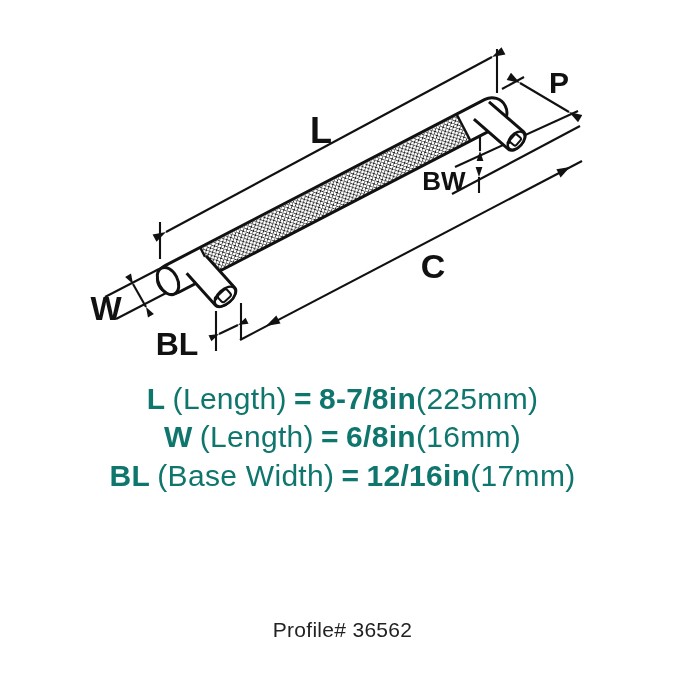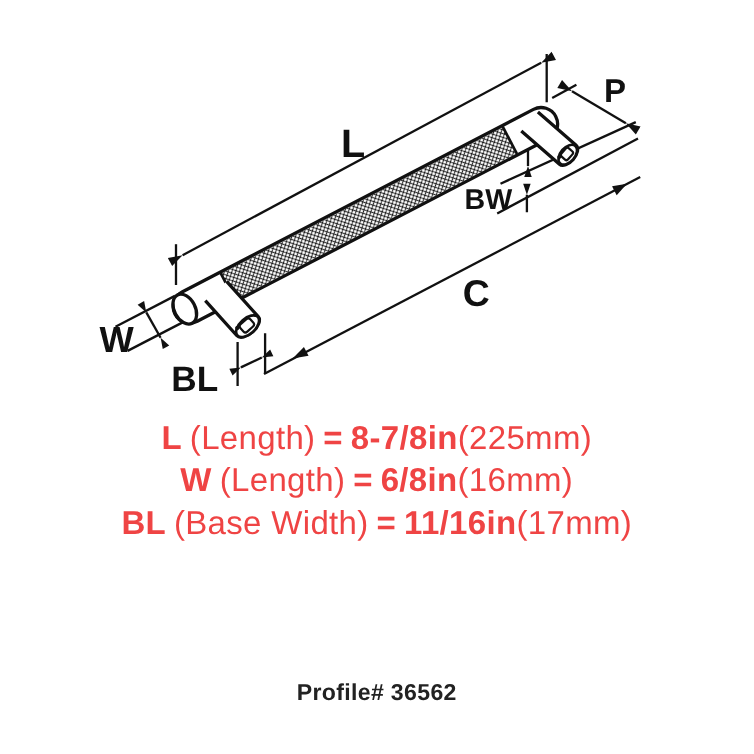--- a/index.html
+++ b/index.html
@@ -6,28 +6,28 @@
   body{
     width:685px;height:685px;background:#ffffff;color:#111;
     font-family:"Liberation Sans",sans-serif;
     -webkit-font-smoothing:antialiased;
   }
   .stage{position:relative;width:685px;height:685px;overflow:hidden;background:#fff;}
   .diagram-svg{position:absolute;left:0;top:0;}
   .specs{
     position:absolute;left:0;top:380px;width:685px;
     text-align:center;font-size:30px;line-height:38.3px;
-    letter-spacing:.3px;white-space:nowrap;color:#ef4444;
+    letter-spacing:.3px;white-space:nowrap;color:#0f766e;
   }
   .specs .b{font-weight:700;}
   .seg{margin-right:.24em;}
   .seg-last{margin-right:0;}
   .profile{
     position:absolute;left:0;top:618px;width:685px;text-align:center;
-    font-size:21px;letter-spacing:.3px;color:#222;font-weight:bold;
+    font-size:21px;letter-spacing:.3px;color:#222;
   }
   .dim{stroke:#111;stroke-width:2.1;fill:none;}
   .dimthin{stroke:#111;stroke-width:2.1;fill:none;}
   .outline{stroke:#111;stroke-width:3;fill:#fff;}
   .outline2{stroke:#111;stroke-width:2.4;fill:#fff;}
   .lbl{fill:#111;font-family:"Liberation Sans",sans-serif;font-weight:700;}
 </style>
 </head>
 <body>
 
@@ -104,18 +104,18 @@
       <text class="lbl" x="444" y="190" font-size="26" text-anchor="middle">BW</text>
       <text class="lbl" x="433" y="278" font-size="34" text-anchor="middle">C</text>
       <text class="lbl" x="106" y="320" font-size="33" text-anchor="middle">W</text>
       <text class="lbl" x="177" y="355" font-size="32" text-anchor="middle">BL</text>
     </g>
   </svg>
 
   <div class="specs">
     <div class="spec-line"><span class="b seg">L</span><span class="seg">(Length)</span><span class="b seg">=</span><span class="b seg-last">8-7/8in</span><span class="seg-last">(225mm)</span></div>
     <div class="spec-line"><span class="b seg">W</span><span class="seg">(Length)</span><span class="b seg">=</span><span class="b seg-last">6/8in</span><span class="seg-last">(16mm)</span></div>
-    <div class="spec-line"><span class="b seg">BL</span><span class="seg">(Base Width)</span><span class="b seg">=</span><span class="b seg-last">11/16in</span><span class="seg-last">(17mm)</span></div>
+    <div class="spec-line"><span class="b seg">BL</span><span class="seg">(Base Width)</span><span class="b seg">=</span><span class="b seg-last">12/16in</span><span class="seg-last">(17mm)</span></div>
   </div>
 
   <div class="profile">Profile# 36562</div>
 
 </div>
 
 </body></html>

